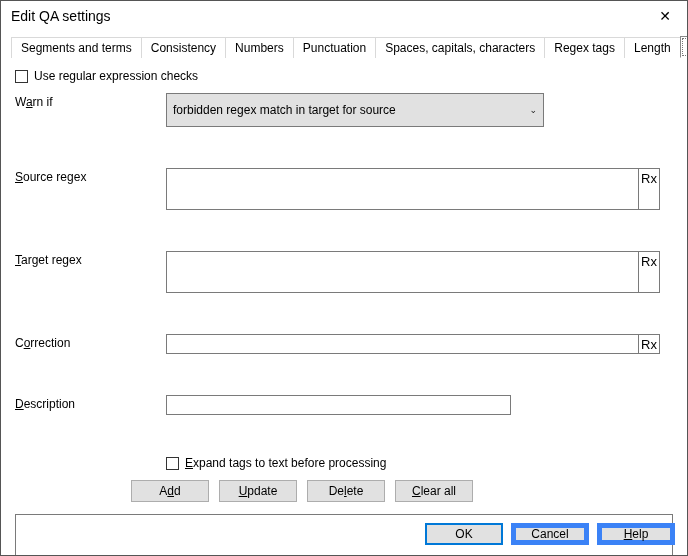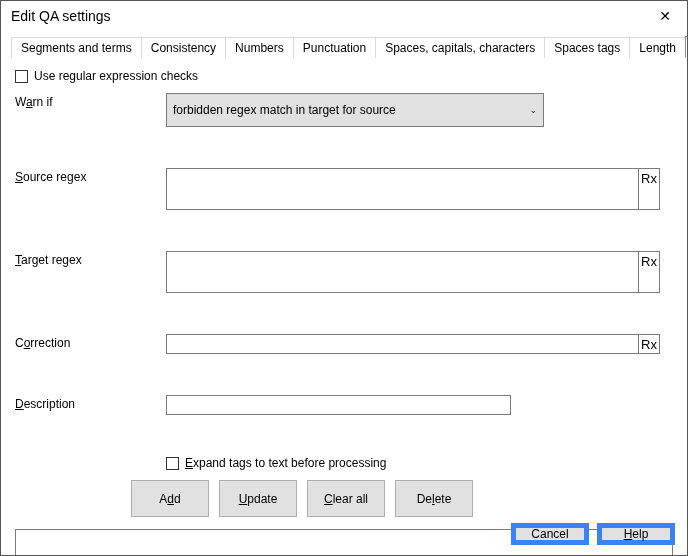--- a/index.html
+++ b/index.html
@@ -164,21 +164,21 @@
   }
 
   .btnrow {
     margin-top: 10px;
     margin-left: 116px;
     display: flex;
     gap: 10px;
   }
   .btn {
     width: 78px;
-    height: 37px;
+    height: 22px;
     border: 1px solid #adadad;
     background: #e1e1e1;
     display: flex;
     align-items: center;
     justify-content: center;
     cursor: default;
   }
 
   .listbox {
     margin-top: 12px;
@@ -228,21 +228,21 @@
   </div>
 </div>
 
 <div class="tabstrip">
   <div class="tabline"></div>
   <div class="tab"><span>Segments and terms</span></div>
   <div class="tab"><span>Consistency</span></div>
   <div class="tab"><span>Numbers</span></div>
   <div class="tab"><span>Punctuation</span></div>
   <div class="tab"><span>Spaces, capitals, characters</span></div>
-  <div class="tab"><span>Spaces tags</span></div>
+  <div class="tab"><span>Regex tags</span></div>
   <div class="tab"><span>Length</span></div>
   <div class="tab active"><span>Regex</span></div>
 
 </div>
 
 <div class="content">
 
   <div class="chk-row">
     <span class="chk"></span>
     <span>Use regular expression checks</span>
@@ -304,31 +304,34 @@
   </div>
 
   <div class="btnrow">
     <div class="btn">
       <span><span>A</span><span class="u">d</span><span>d</span></span>
     </div>
     <div class="btn">
       <span><span></span><span class="u">U</span><span>pdate</span></span>
     </div>
     <div class="btn">
+      <span><span>De</span><span class="u">l</span><span>ete</span></span>
+    </div>
+    <div class="btn">
       <span><span></span><span class="u">C</span><span>lear all</span></span>
     </div>
-    <div class="btn">
-      <span><span>De</span><span class="u">l</span><span>ete</span></span>
-    </div>
   </div>
 
   <div class="listbox"></div>
 
 </div>
 
 <div class="footer">
+  <div class="footbtn default">
+    <span>OK</span>
+  </div>
   <div class="footbtn">
     <span>Cancel</span>
   </div>
   <div class="footbtn">
     <span><span></span><span class="u">H</span><span>elp</span></span>
   </div>
 </div>
 
 </body></html>

